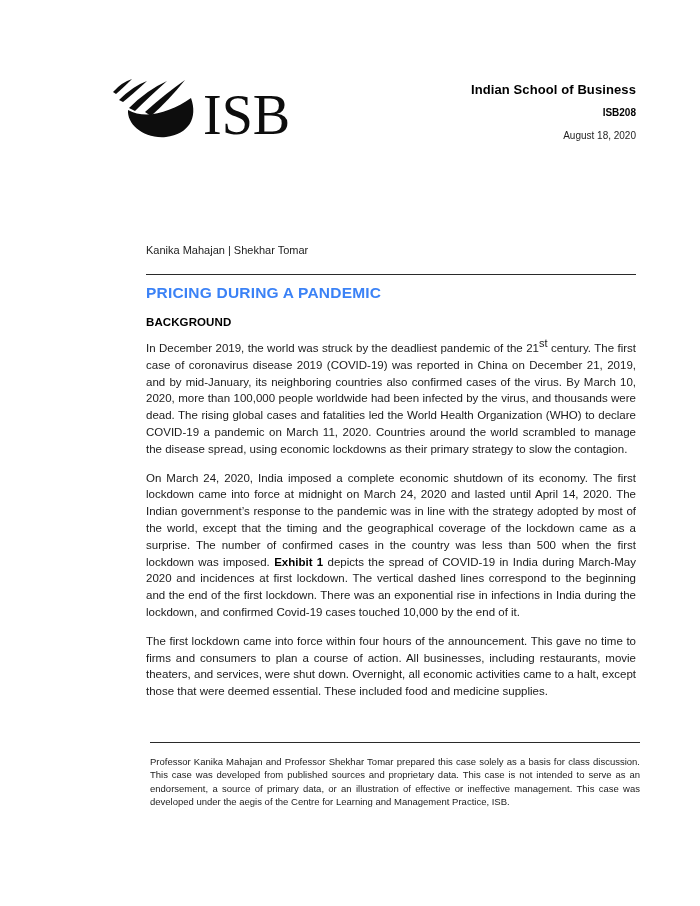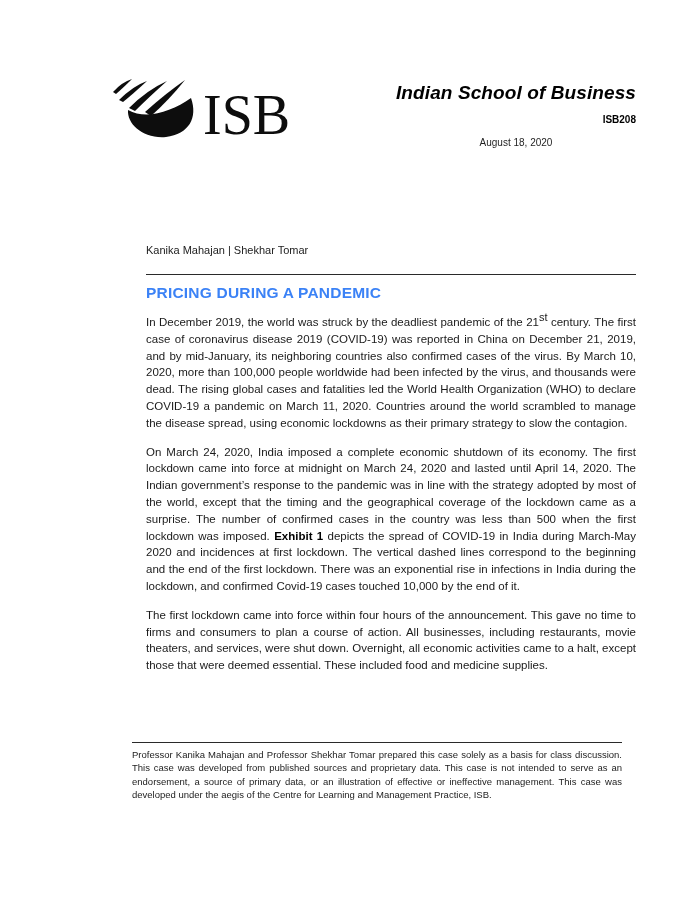--- a/index.html
+++ b/index.html
@@ -28,23 +28,23 @@
     font-size: 56px;
     fill: #0d0d0d;
   }
   .header-right {
     position: absolute;
     top: 82px;
     right: 105px;
     text-align: right;
     color: #000000;
   }
-  .school-name { font-size: 19px; font-weight: bold; letter-spacing: 0.1px; font-style: italic; }
+  .school-name { font-size: 13px; font-weight: bold; letter-spacing: 0.1px; }
   .case-code   { font-size: 10px; font-weight: bold; margin-top: 10px; text-align: right; }
-  .pub-date    { font-size: 10px; margin-top: 12px; color: #1f1f1f; text-align: center; }
+  .pub-date    { font-size: 10px; margin-top: 12px; color: #1f1f1f; }
 
   
   .content {
     position: absolute;
     left: 105px;
     top: 244px;
     width: 490px;
   }
   .authors {
     font-size: 11px;
@@ -72,25 +72,25 @@
     line-height: 16.8px;
     text-align: justify;
     color: #1a1a1a;
   }
   p.body sup { font-size: 11px; line-height: 0; vertical-align: super; }
   p.body b { color: #000; }
 
   
   .footer {
     position: absolute;
-    left: 91px;
+    left: 109px;
     top: 742px;
     width: 490px;
     border-top: 1.2px solid #2a2a2a;
-    padding-top: 5px;
+    padding-top: 12px;
   }
   .attribution {
     margin: 0;
     font-size: 9.5px;
     line-height: 13.4px;
     text-align: justify;
     color: #1c1c1c;
   }
   .copyright {
     margin: 13px 0 0 0;
@@ -124,20 +124,21 @@
     <div class="school-name">Indian School of Business</div>
     <div class="case-code">ISB208</div>
     <div class="pub-date">August 18, 2020</div>
   </div>
 
   <div class="content">
     <div class="authors">Kanika Mahajan |  Shekhar Tomar</div>
 
     <h1 class="doc-title">PRICING DURING A PANDEMIC</h1>
 
+    <h2 class="section-heading">BACKGROUND</h2>
 
     <p class="body"><span>In December 2019, the world was struck by the deadliest pandemic of the 21</span><sup>st</sup><span> century. The first case of coronavirus disease 2019 (COVID-19) was reported in China on December 21, 2019, and by mid-January, its neighboring countries also confirmed cases of the virus. By March 10, 2020, more than 100,000 people worldwide had been infected by the virus, and thousands were dead. The rising global cases and fatalities led the World Health Organization (WHO) to declare COVID-19 a pandemic on March 11, 2020. Countries around the world scrambled to manage the disease spread, using economic lockdowns as their primary strategy to slow the contagion.</span></p>
 
 
     <p class="body"><span>On March 24, 2020, India imposed a complete economic shutdown of its economy. The first lockdown came into force at midnight on March 24, 2020 and lasted until April 14, 2020. The Indian government’s response to the pandemic was in line with the strategy adopted by most of the world, except that the timing and the geographical coverage of the lockdown came as a surprise. The number of confirmed cases in the country was less than 500 when the first lockdown was imposed. </span><b>Exhibit 1</b><span> depicts the spread of COVID-19 in India during March-May 2020 and incidences at first lockdown. The vertical dashed lines correspond to the beginning and the end of the first lockdown. There was an exponential rise in infections in India during the lockdown, and confirmed Covid-19 cases touched 10,000 by the end of it.</span></p>
 
     <p class="body">The first lockdown came into force within four hours of the announcement. This gave no time to firms and consumers to plan a course of action. All businesses, including restaurants, movie theaters, and services, were shut down. Overnight, all economic activities came to a halt, except those that were deemed essential. These included food and medicine supplies.</p>
   </div>
 
   <div class="footer">

